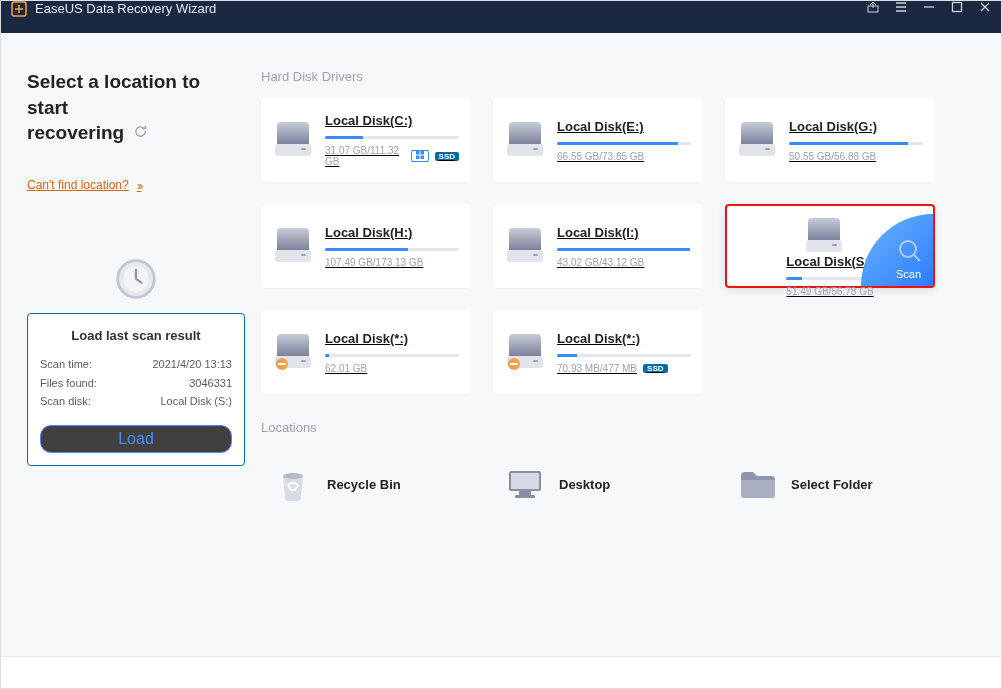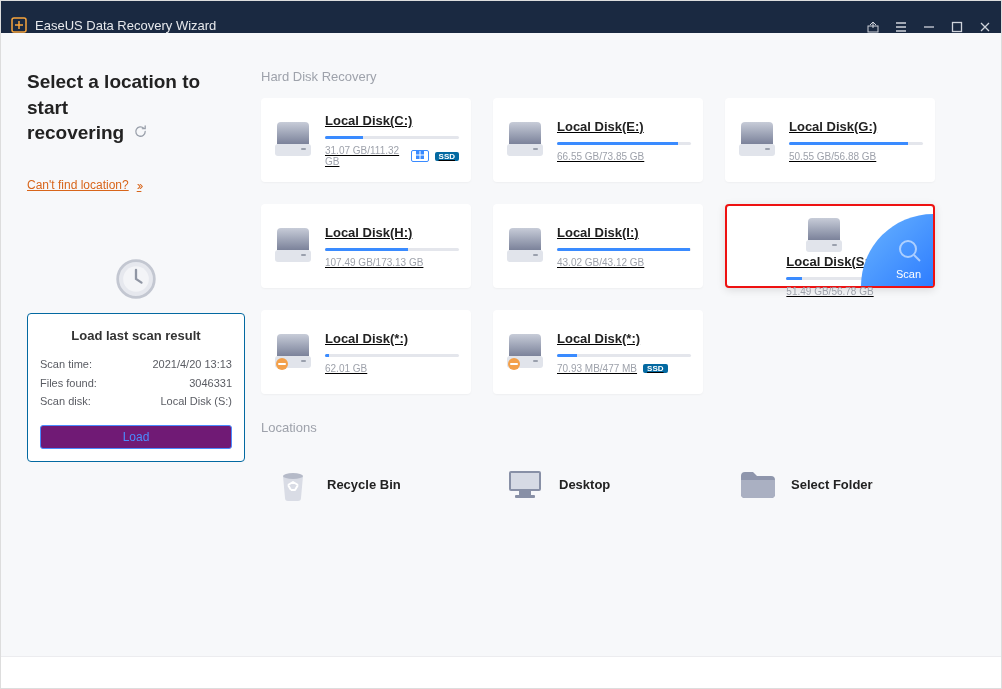--- a/index.html
+++ b/index.html
@@ -1,33 +1,33 @@
 <!DOCTYPE html>
 <html><head>
 <meta charset="utf-8">
 <style>
 * { margin: 0; padding: 0; box-sizing: border-box; font-family: -apple-system, BlinkMacSystemFont, "Segoe UI", Arial, sans-serif; }
 body { background: #fff; width: 1002px; height: 689px; overflow: hidden; border: 1px solid #ddd; }
-.titlebar { background: #1a2941; height: 32px; display: flex; align-items: flex-end; padding: 0 10px; color: #e6e8ec; font-size: 13px; }
+.titlebar { background: #1a2941; height: 32px; display: flex; align-items: flex-start; padding: 0 10px; color: #e6e8ec; font-size: 13px; }
 .titlebar .logo { width: 16px; height: 16px; margin-right: 8px; display:flex; align-items:center; justify-content:center;}
 .titlebar .title { flex: 1; }
 .titlebar .controls { display: flex; gap: 16px; }
 .titlebar .ctrl { color: #cfd3db; font-size: 12px; cursor: pointer; display:flex; align-items:center;}
 .main { display: flex; height: calc(100% - 64px); background: #f7f8fa; padding: 16px 16px 0 16px; }
 .left { width: 240px; padding: 20px 12px 10px 10px; }
 .heading { font-size: 19px; font-weight: 700; color: #222; line-height: 1.35; margin-bottom: 32px; }
 .heading .refresh { display:inline-block; margin-left:4px; color:#888; }
 .link-row { display:flex; align-items:center; gap:8px; font-size: 12px; color:#d8651a; text-decoration: underline; cursor:pointer; margin-bottom: 64px;}
 .link-row .chev { text-decoration:none; font-size: 13px; letter-spacing:-2px;}
 .clock-wrap { text-align:center; margin-bottom: 8px;}
 .clock { width: 44px; height:44px; display:inline-block;}
 .card { background:#fff; border:1px solid #0369a1; border-radius:4px; padding: 14px 12px 12px 12px; }
 .card h3 { text-align:center; font-size:13px; font-weight:600; color:#333; margin-bottom:12px;}
 .kv { display:flex; justify-content:space-between; font-size:11px; color:#5a5c63; line-height:1.7;}
-.load-btn { width:100%; margin-top:14px; padding:4px 0; background:#701a75; border:1px solid #4a8cff; color:#4a8cff; border-radius:3px; font-size:12px; cursor:pointer;}
+.load-btn { width:100%; margin-top:14px; padding:4px 0; background:#404040; border:1px solid #4a8cff; color:#4a8cff; border-radius:11px; font-size:16px; cursor:pointer;}
 .right { flex:1; padding: 20px 0 0 4px; }
 .section-title { font-size:13px; color:#9ea2ab; margin-bottom: 14px; }
 .grid { display:flex; flex-wrap:wrap; gap:22px 22px; margin-bottom: 26px;}
 .disk-card { width: 210px; height: 84px; background:#fff; border-radius:4px; box-shadow: 0 1px 2px rgba(0,0,0,0.04); display:flex; align-items:center; padding:12px; position:relative; cursor:pointer;text-decoration:underline;}
 .disk-card.selected { border:2px solid #e11; box-shadow: 0 2px 8px rgba(0,0,0,0.12); flex-direction: column;}
 .disk-icon { width: 40px; height: 36px; margin-right: 12px; flex-shrink:0;}
 .disk-info { flex:1; min-width:0;}
 .disk-name { font-size:13px; font-weight:700; color:#222; margin-bottom:8px;}
 .disk-bar { width: 100%; height: 3px; background:#e4e6ec; border-radius:2px; margin-bottom:6px; overflow:hidden;}
 .disk-bar .fill { height:100%; background:#3a8bff; }
@@ -121,21 +121,21 @@
         </div>
       <div class="kv">
           <span>Scan disk:</span>
           <span>Local Disk (S:)</span>
         </div>
       <button class="load-btn">Load</button>
     </div>
   </div>
 
   <div class="right">
-    <div class="section-title">Hard Disk Recovery</div>
+    <div class="section-title">Hard Disk Drivers</div>
     <div class="grid" id="disk-grid">
         <div class="disk-card">
     <div class="disk-icon"><svg width="40" height="36" viewBox="0 0 40 36">
     <path d="M4 4 Q4 0 8 0 H32 Q36 0 36 4 V22 H4 Z" fill="url(#g1)"></path>
     <rect x="2" y="22" width="36" height="12" rx="3" fill="#e1e4eb"></rect>
     <rect x="28" y="26" width="5" height="2" rx="1" fill="#9aa0ad"></rect>
     <defs>
                 <linearGradient id="g1" x1="0" y1="0" x2="0" y2="1">
                   <stop offset="0" stop-color="#c7ccd8"></stop>
                   <stop offset="1" stop-color="#7b829a"></stop>

